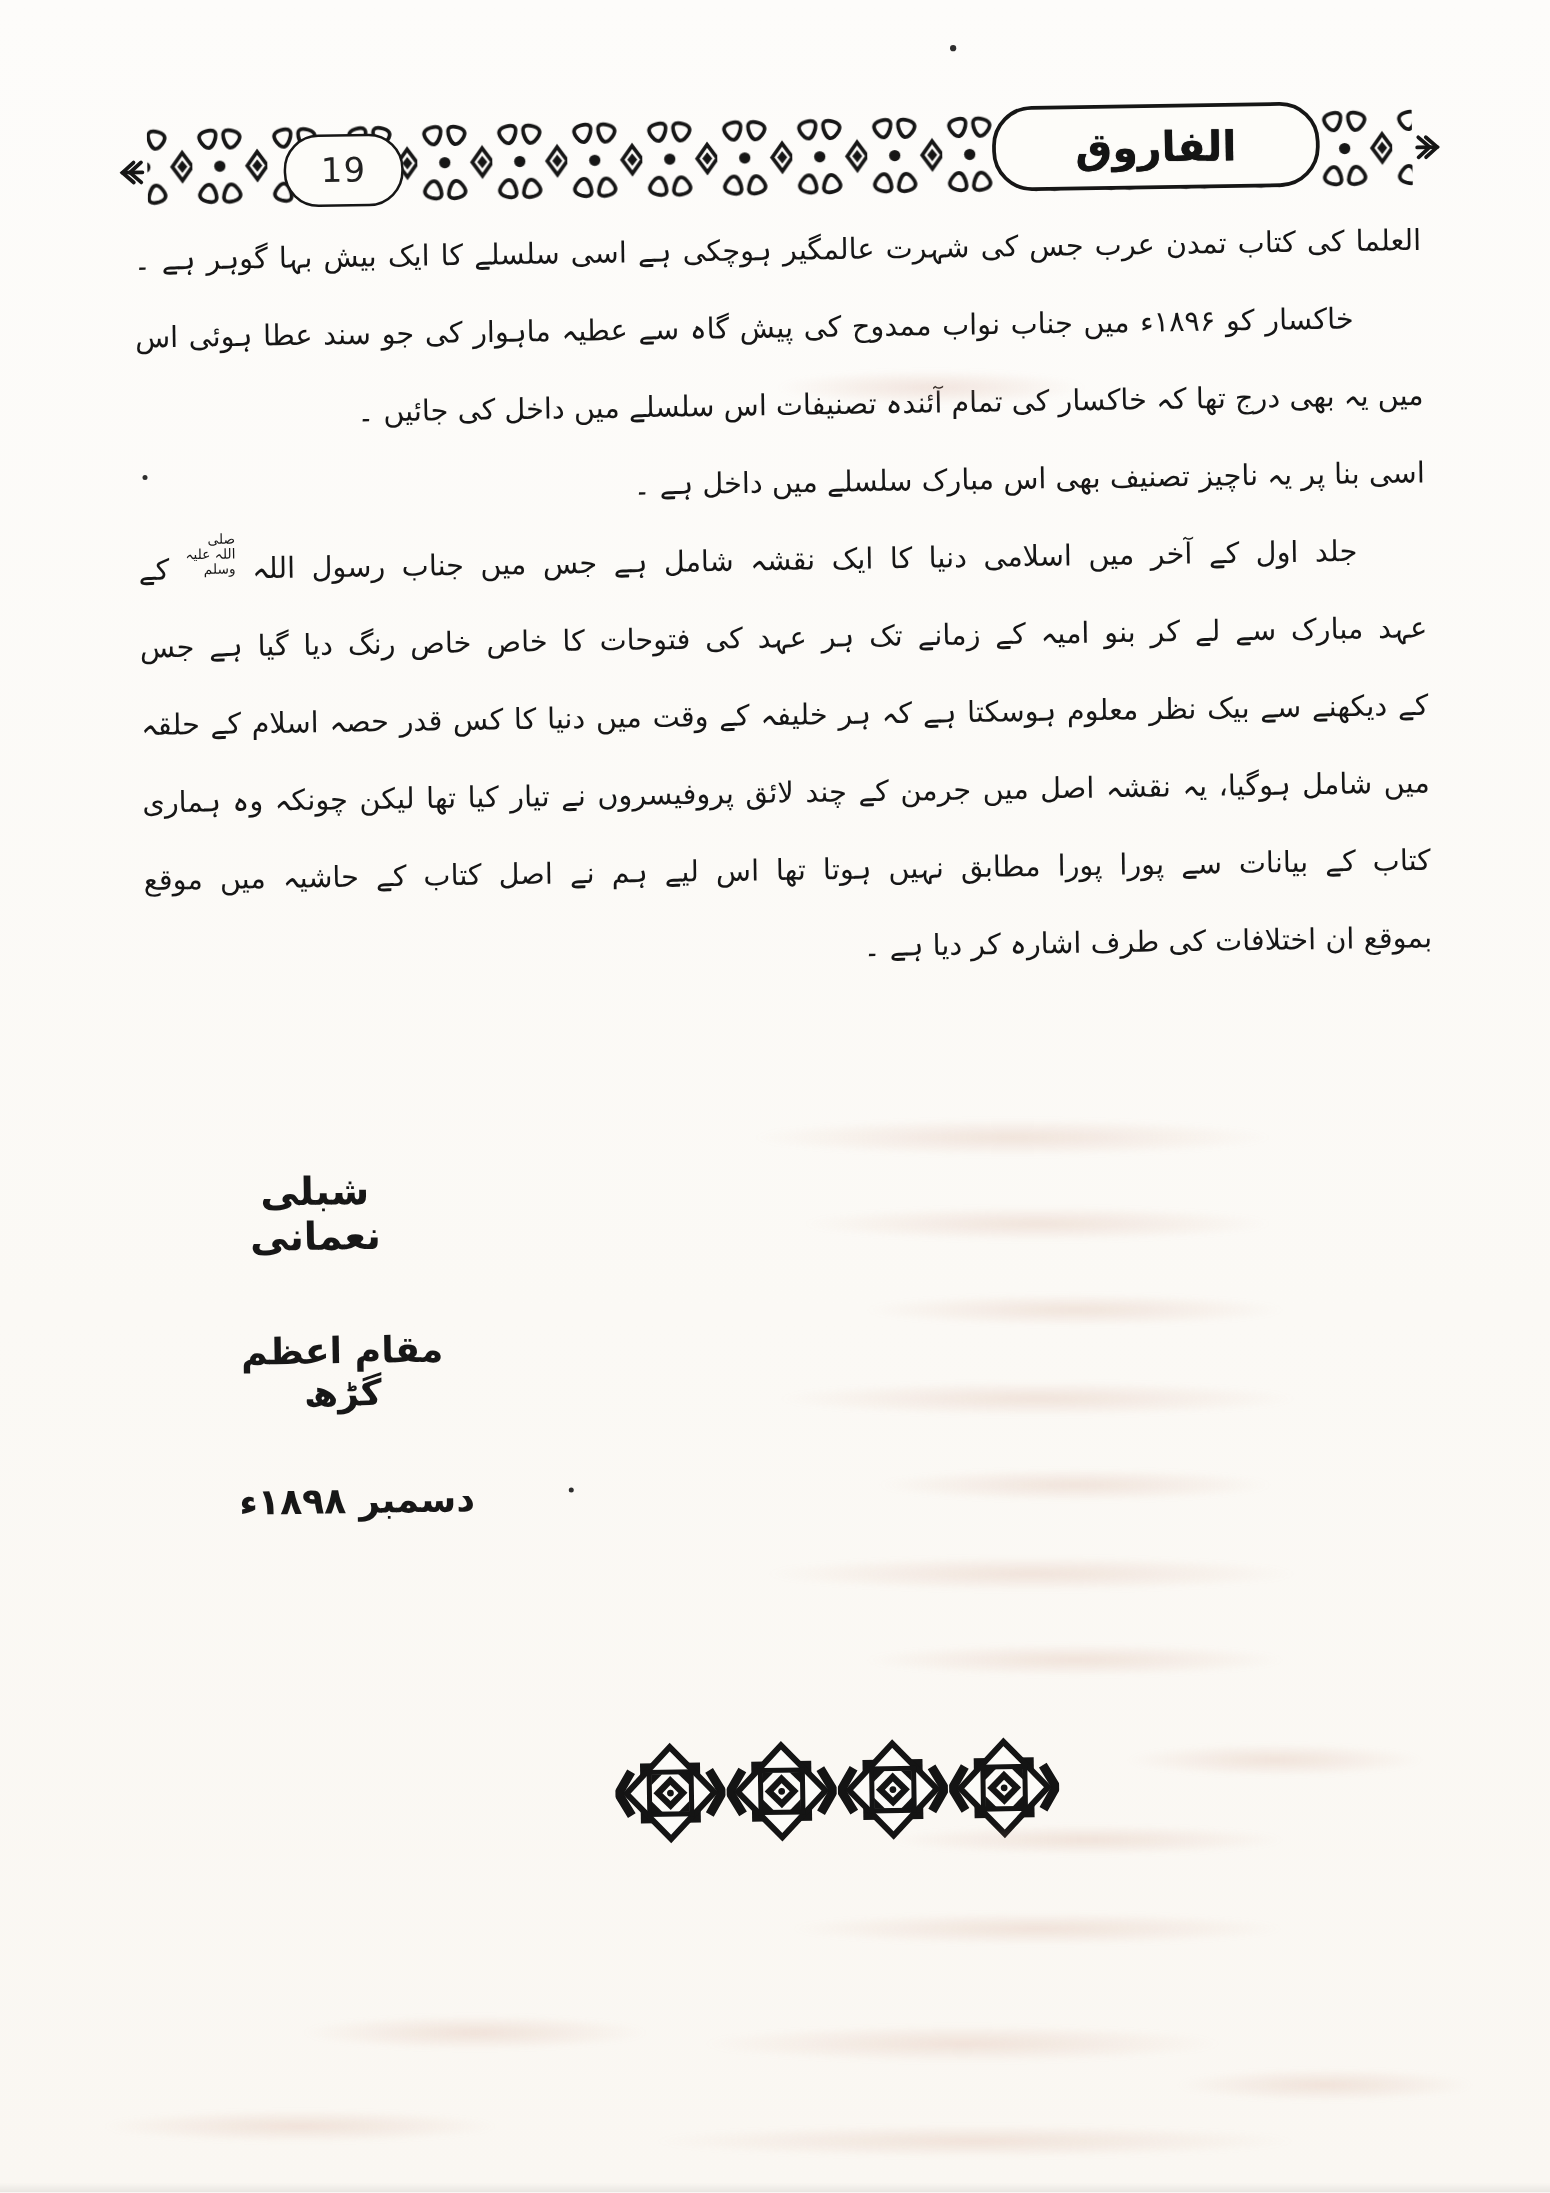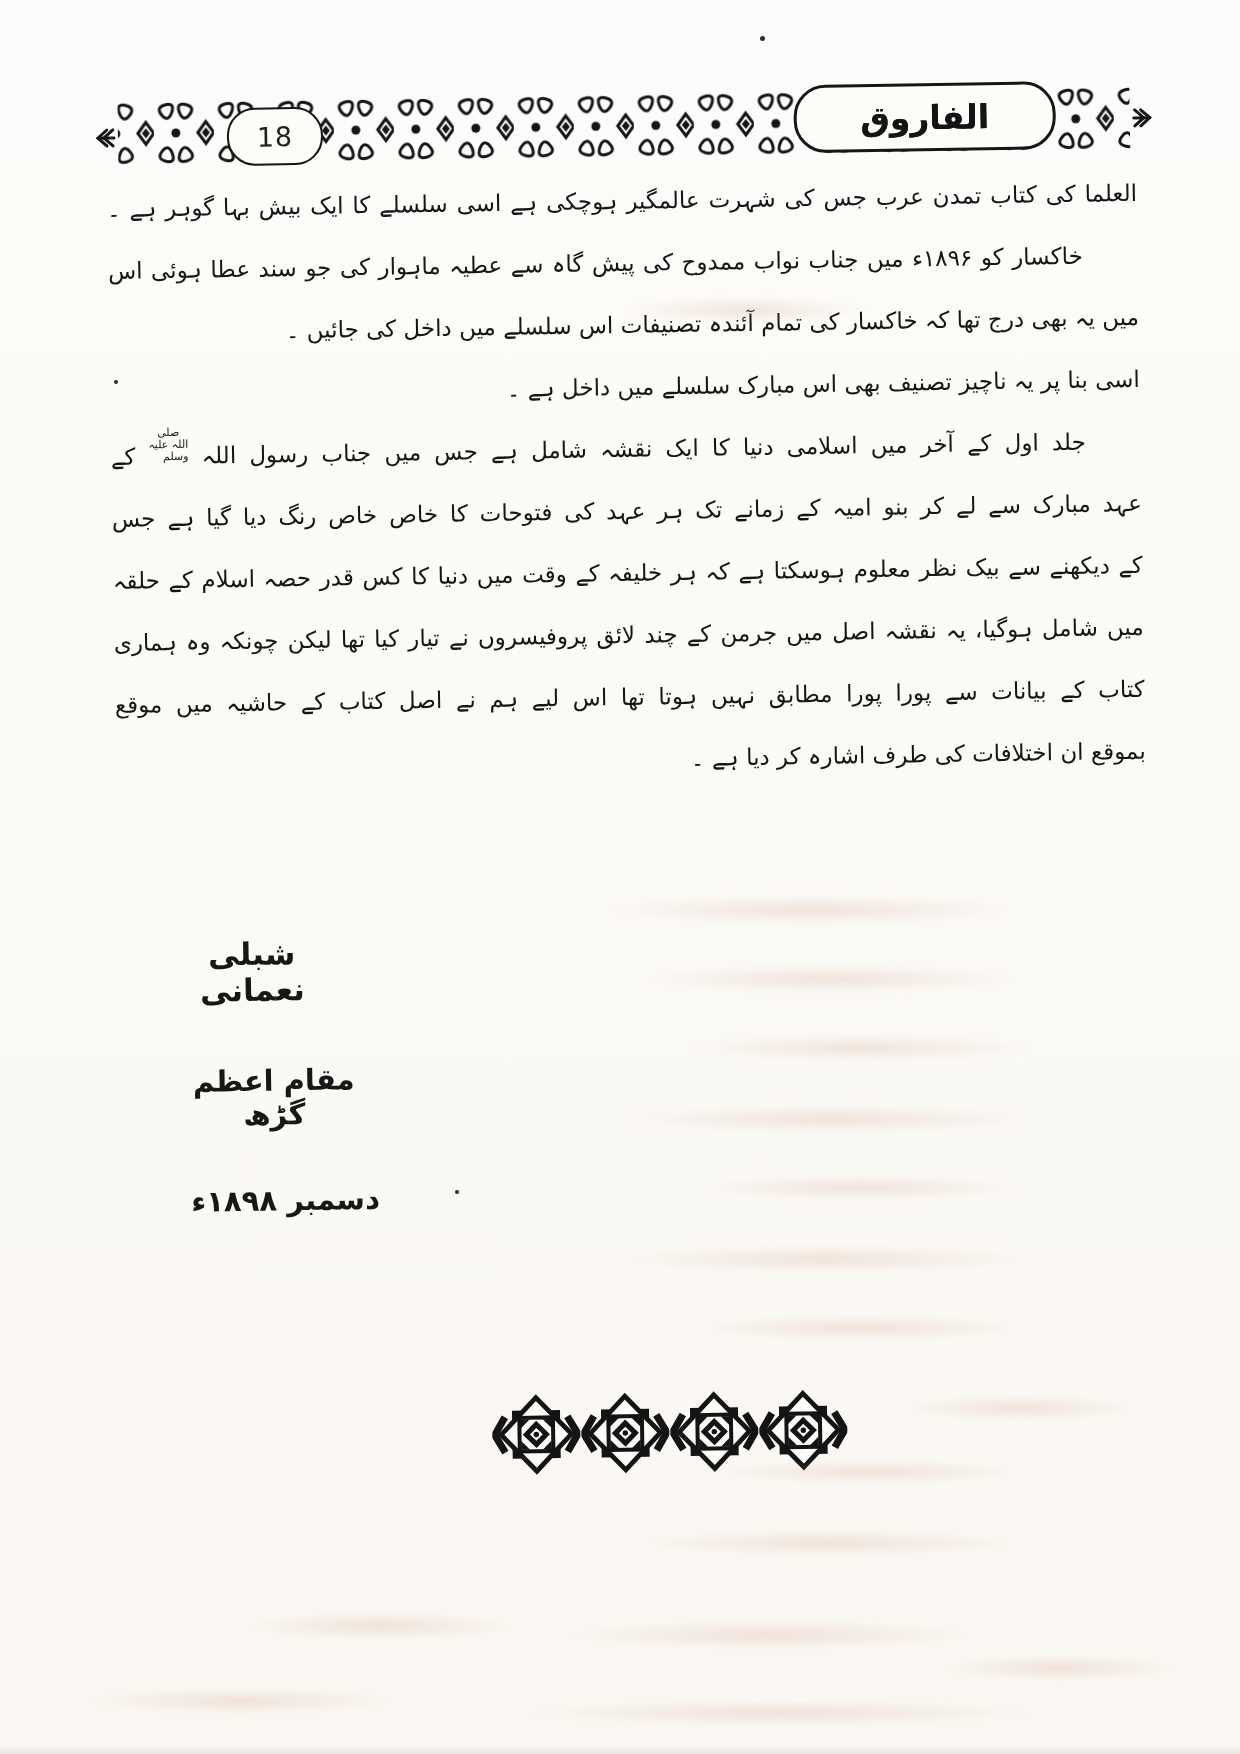--- a/index.html
+++ b/index.html
@@ -21,21 +21,21 @@
   .title-cartouche{left:800px;top:88px;width:256px;height:62px;border-radius:32px;}
   .title-cartouche span{font-size:33px;font-weight:bold;color:#141414;text-shadow:0 0 .6px #141414;}
 
   
   .body-text{position:absolute;left:112px;top:170px;width:1030px;direction:rtl;z-index:2;}
   .bline{height:62px;line-height:62px;font-size:23px;color:#161616;white-space:nowrap;overflow:hidden;}
   .bline.just{white-space:normal;text-align:justify;text-align-last:justify;}
   .bline.end{text-align:right;}
   .bline.indent{padding-right:55px;}
   .honorific{display:inline-block;font-size:11px;line-height:1.1;width:40px;
-             white-space:normal;vertical-align:4px;text-align:center;}
+             white-space:normal;vertical-align:4px;}
 
   
   .signature{position:absolute;left:150px;top:930px;width:230px;direction:rtl;text-align:center;z-index:2;}
   .sig-line{font-weight:bold;color:#171717;}
   .sig-name{font-size:31px;margin-bottom:56px;padding-right:40px;}
   .sig-place{font-size:29px;margin-bottom:52px;}
   .sig-date{font-size:29px;padding-left:20px;}
 
   
   .footer-orn{position:absolute;left:478px;top:1392px;display:flex;gap:1px;z-index:2;}
@@ -76,21 +76,21 @@
       </g>
       <rect x="24" y="0" width="1012" height="68" fill="url(#flor)"></rect>
       <g stroke="#161616" stroke-width="3" fill="none" stroke-linecap="round">
         <path d="M1040 34 h16"></path>
           <path d="M1047 26 l9 8 -9 8"></path>
           <path d="M1041 26 l9 8 -9 8"></path>
       </g>
     </svg>
 
     <div class="cartouche pageno-oval">
-      <span>18</span>
+      <span>19</span>
     </div>
 
     <div class="cartouche title-cartouche">
       <span>الفاروق</span>
     </div>
   </div>
 
   <div class="body-text">
     <div class="bline just">العلما کی کتاب تمدن عرب جس کی شہرت عالمگیر ہوچکی ہے اسی سلسلے کا ایک بیش بہا گوہر ہے ۔</div>
     <div class="bline just indent">خاکسار کو ۱۸۹۶ء میں جناب نواب ممدوح کی پیش گاہ سے عطیہ ماہوار کی جو سند عطا ہوئی اس</div>

